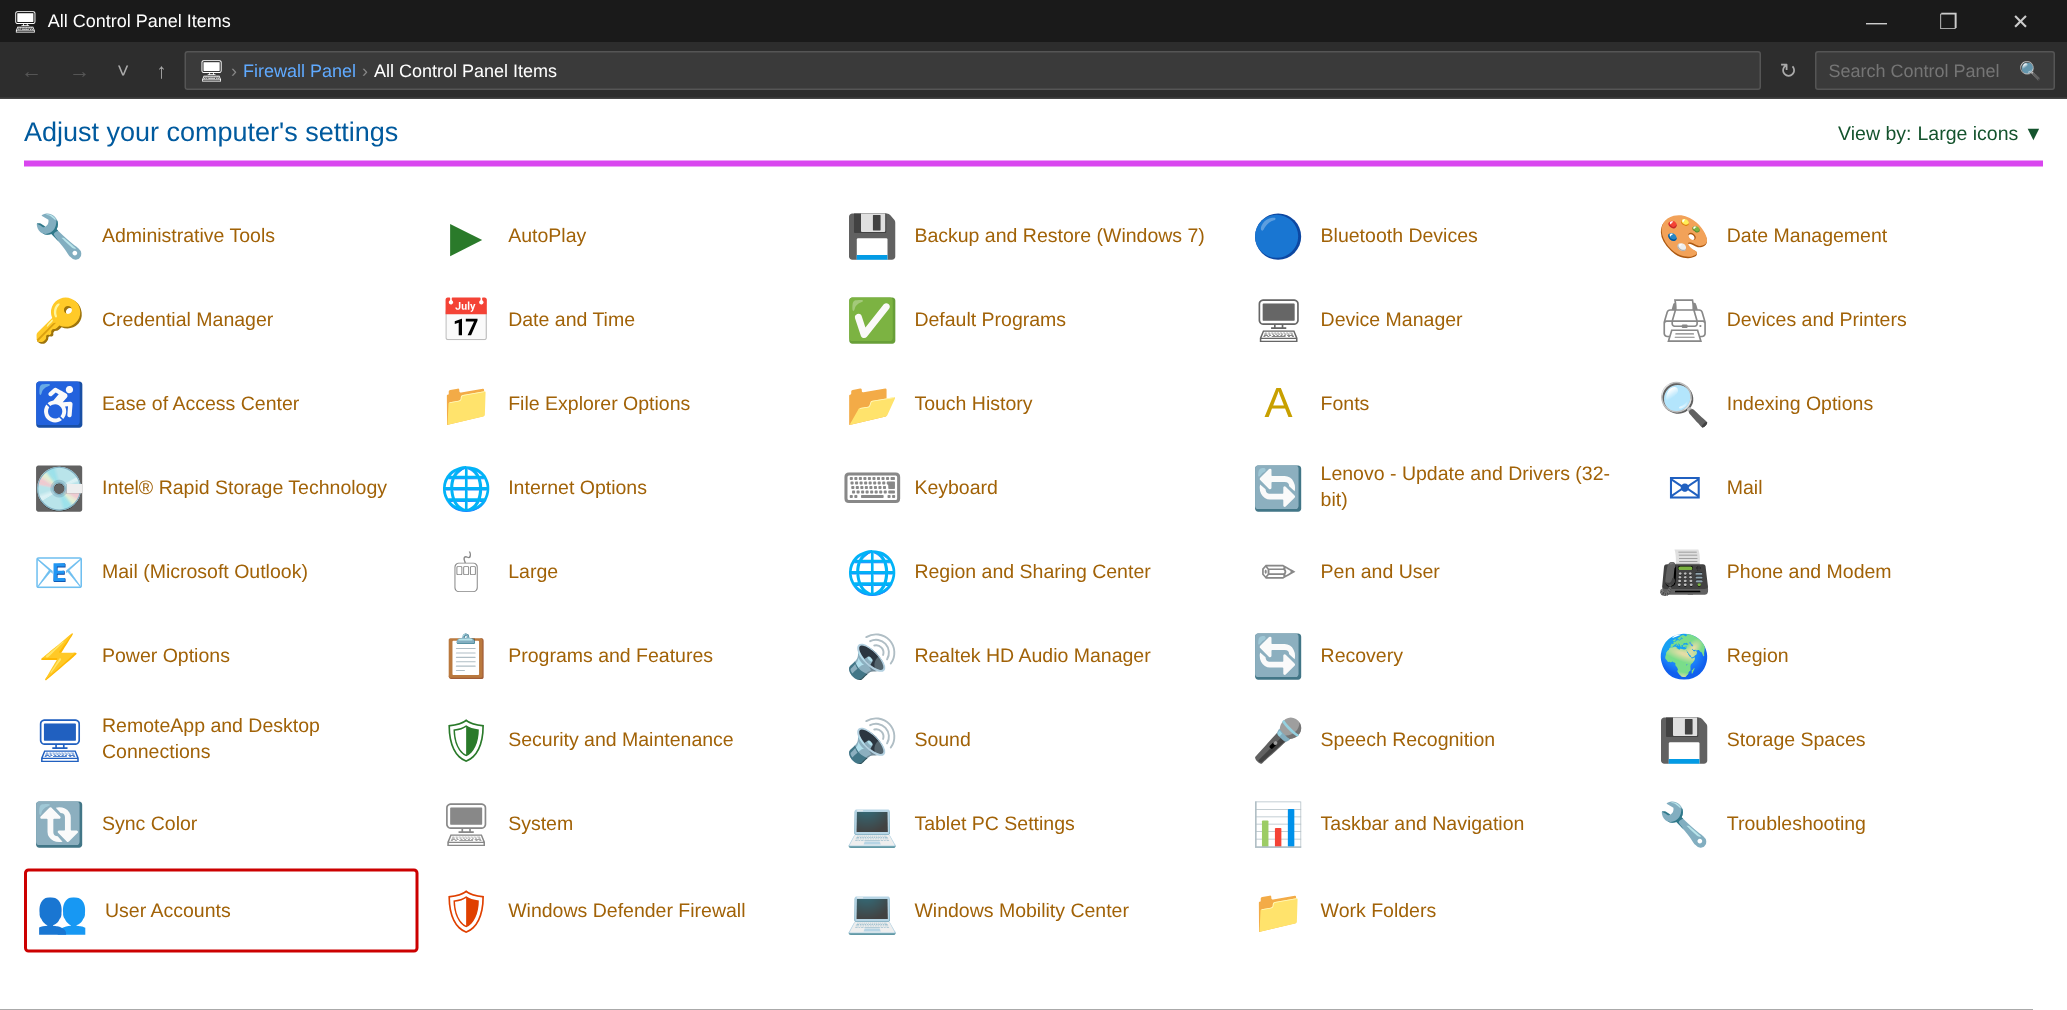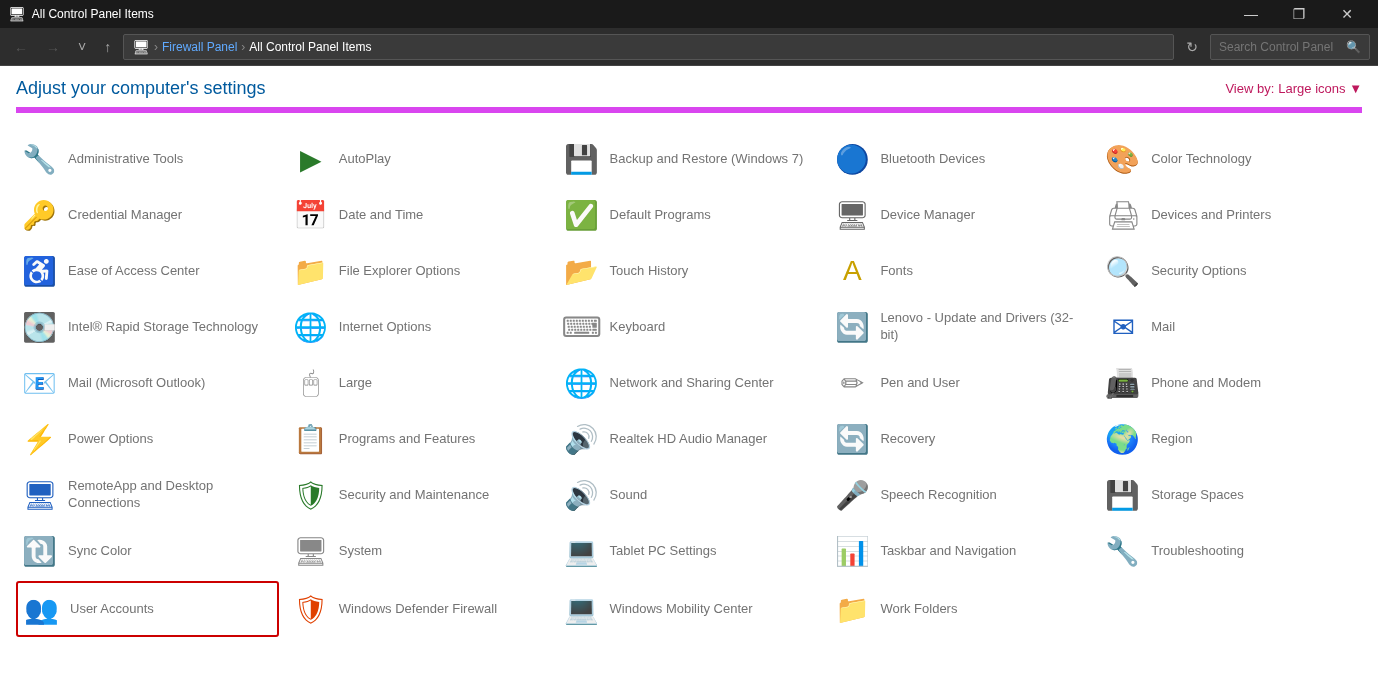--- a/index.html
+++ b/index.html
@@ -76,35 +76,35 @@
       overflow-y: auto;
       padding: 12px 16px;
     }
 
     #top-bar {
       display: flex;
       justify-content: space-between;
       align-items: center;
       margin-bottom: 20px;
       padding-bottom: 8px;
-      border-bottom: 6px solid #d946ef;
+      border-bottom: 4px solid #d946ef;
     }
     #page-title {
       color: #005a9e;
       font-size: 18px;
       font-weight: normal;
     }
     #view-by {
       display: flex;
       align-items: center;
       gap: 4px;
       font-size: 13px;
       color: #333;
     }
-    #view-by span { color: #be185d; cursor: pointer; }
+    #view-by span { color: #14532d; cursor: pointer; }
 
     #items-grid {
       display: grid;
       grid-template-columns: repeat(5, 1fr);
       gap: 4px 8px;
     }
 
     .cp-item {
       display: flex;
       align-items: center;
@@ -120,21 +120,21 @@
     .cp-item-icon {
       width: 36px;
       height: 36px;
       min-width: 36px;
       display: flex;
       align-items: center;
       justify-content: center;
       font-size: 28px;
     }
     .cp-item-label {
-      color: #737373;
+      color: #a16207;
       font-size: 13px;
       line-height: 1.3;
     }
 
     
     .icon-admin { color: #888; }
     .icon-autoplay { color: #2a7a2a; }
     .icon-backup { color: #2a7a2a; }
     .icon-bluetooth { color: #0078d7; }
     .icon-color-mgmt { color: #e04040; }
@@ -233,21 +233,21 @@
       <div class="cp-item">
         <div class="cp-item-icon icon-backup">💾</div>
         <div class="cp-item-label">Backup and Restore (Windows 7)</div>
       </div>
       <div class="cp-item">
         <div class="cp-item-icon icon-bluetooth">🔵</div>
         <div class="cp-item-label">Bluetooth Devices</div>
       </div>
       <div class="cp-item">
         <div class="cp-item-icon icon-color-mgmt">🎨</div>
-        <div class="cp-item-label">Color Technology</div>
+        <div class="cp-item-label">Date Management</div>
       </div>
       <div class="cp-item">
         <div class="cp-item-icon icon-credential">🔑</div>
         <div class="cp-item-label">Credential Manager</div>
       </div>
       <div class="cp-item">
         <div class="cp-item-icon icon-datetime">📅</div>
         <div class="cp-item-label">Date and Time</div>
       </div>
       <div class="cp-item">
@@ -273,21 +273,21 @@
       <div class="cp-item">
         <div class="cp-item-icon icon-file-history">📂</div>
         <div class="cp-item-label">Touch History</div>
       </div>
       <div class="cp-item">
         <div class="cp-item-icon icon-fonts">A</div>
         <div class="cp-item-label">Fonts</div>
       </div>
       <div class="cp-item">
         <div class="cp-item-icon icon-indexing">🔍</div>
-        <div class="cp-item-label">Security Options</div>
+        <div class="cp-item-label">Indexing Options</div>
       </div>
       <div class="cp-item">
         <div class="cp-item-icon icon-intel">💽</div>
         <div class="cp-item-label">Intel® Rapid Storage Technology</div>
       </div>
       <div class="cp-item">
         <div class="cp-item-icon icon-internet">🌐</div>
         <div class="cp-item-label">Internet Options</div>
       </div>
       <div class="cp-item">
@@ -305,21 +305,21 @@
       <div class="cp-item">
         <div class="cp-item-icon icon-mail-outlook">📧</div>
         <div class="cp-item-label">Mail (Microsoft Outlook)</div>
       </div>
       <div class="cp-item">
         <div class="cp-item-icon icon-mouse">🖱</div>
         <div class="cp-item-label">Large</div>
       </div>
       <div class="cp-item">
         <div class="cp-item-icon icon-network">🌐</div>
-        <div class="cp-item-label">Network and Sharing Center</div>
+        <div class="cp-item-label">Region and Sharing Center</div>
       </div>
       <div class="cp-item">
         <div class="cp-item-icon icon-pen">✏</div>
         <div class="cp-item-label">Pen and User</div>
       </div>
       <div class="cp-item">
         <div class="cp-item-icon icon-phone">📠</div>
         <div class="cp-item-label">Phone and Modem</div>
       </div>
       <div class="cp-item">

